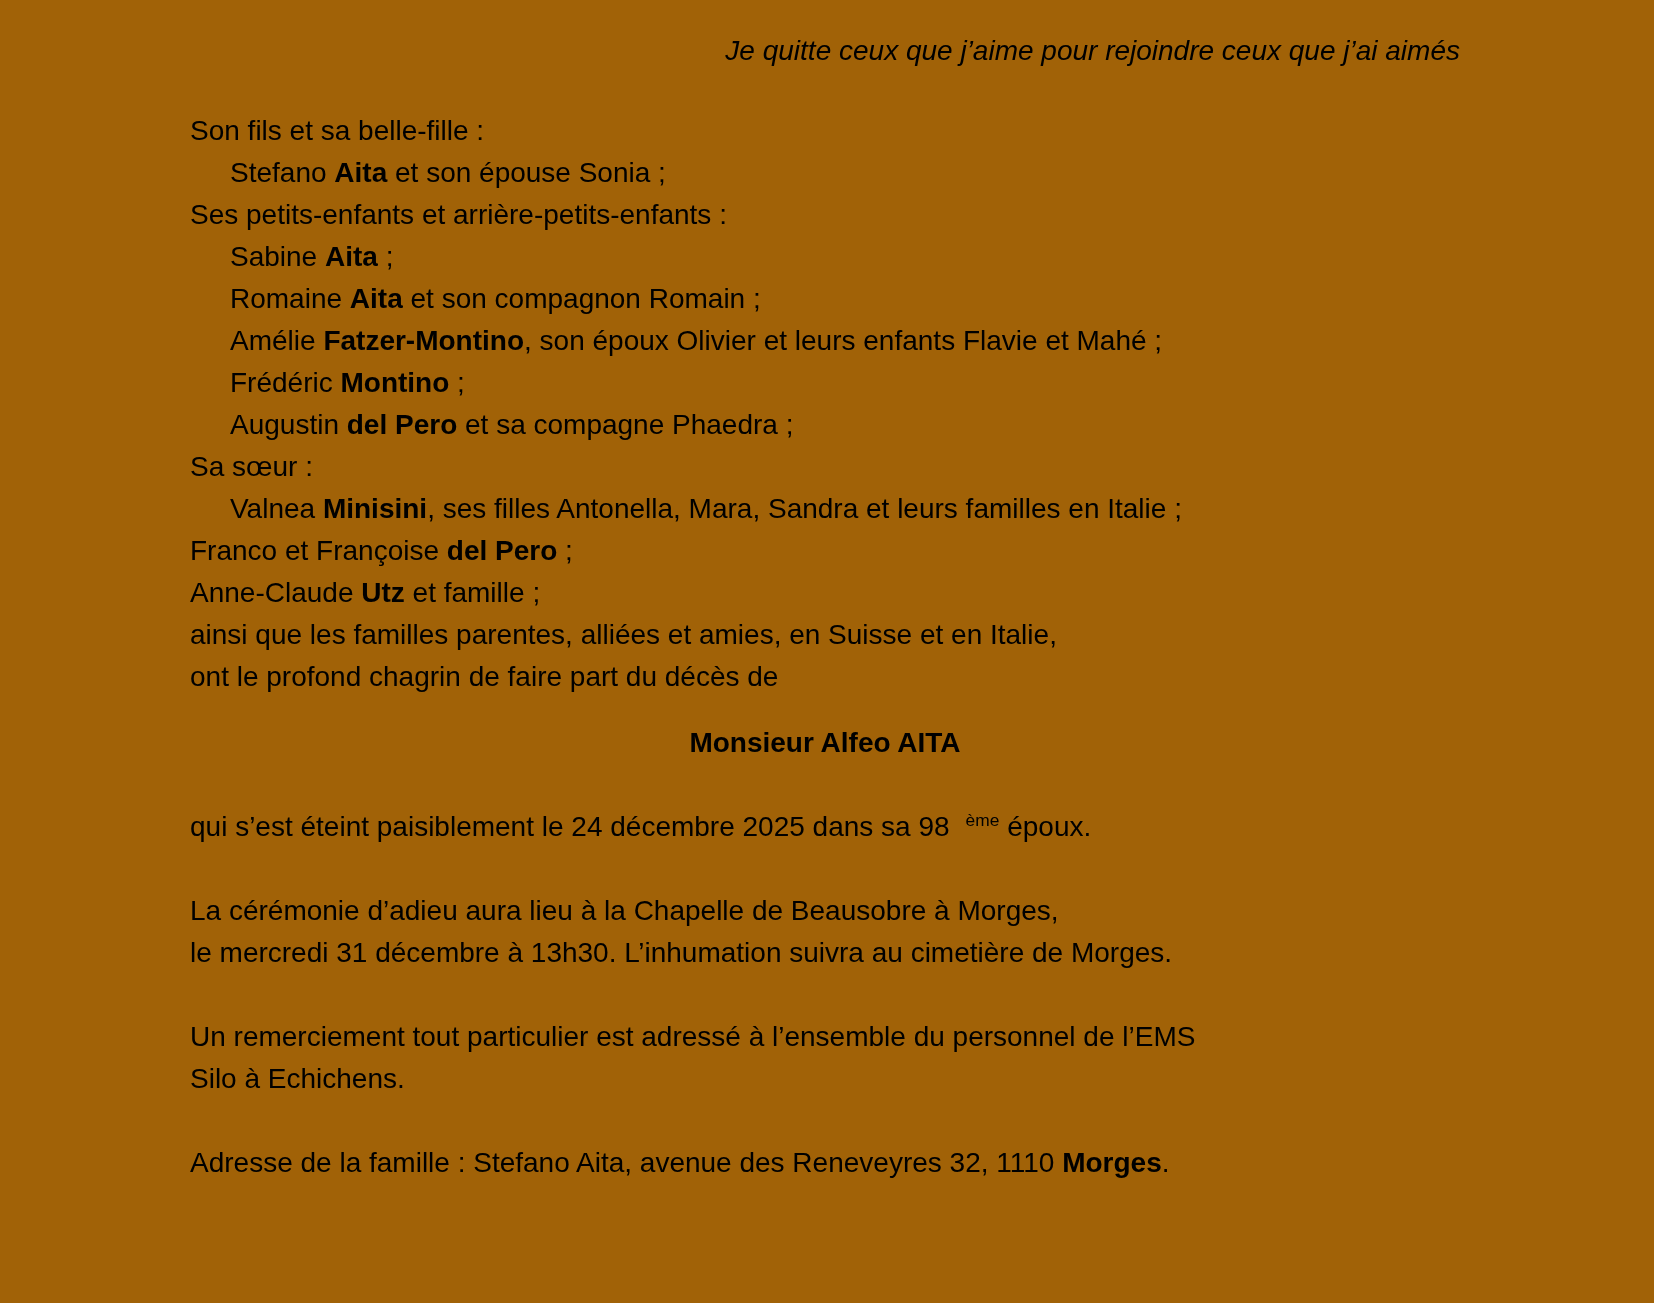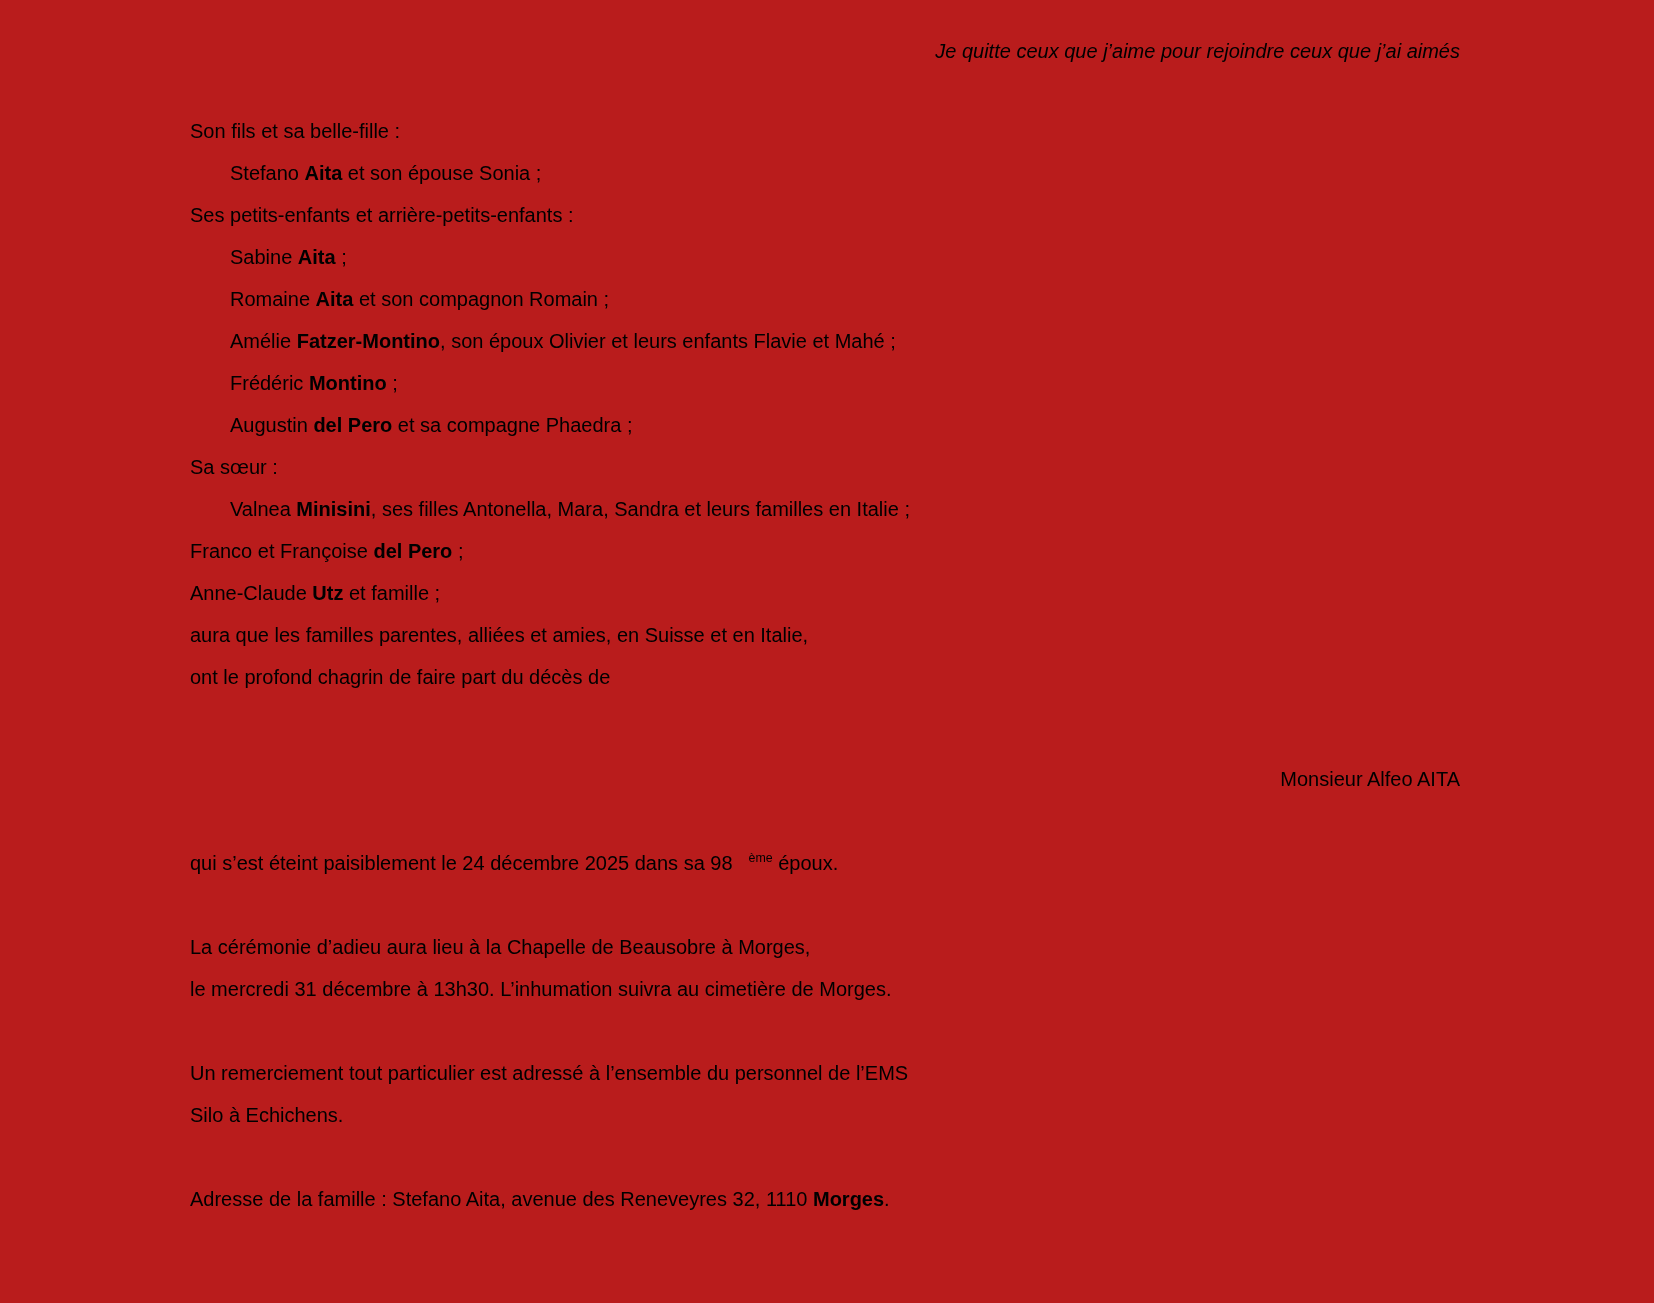--- a/index.html
+++ b/index.html
@@ -5,24 +5,24 @@
   html, body {
     margin: 0;
     padding: 0;
     background: #ffffff;
   }
   .page {
     position: relative;
     width: 1654px;
     height: 1303px;
     box-sizing: border-box;
-    background: #b91c1c;
+    background: #a16207;
     color: #000000;
     font-family: "Liberation Sans", sans-serif;
-    font-size: 20px;
+    font-size: 28px;
     line-height: 42px;
     padding: 30px 194px 0 190px;
     overflow: hidden;
   }
   .epigraph {
     text-align: right;
     font-style: italic;
     margin-bottom: 38px;
     white-space: nowrap;
   }
@@ -36,23 +36,23 @@
     font-weight: bold;
     text-align: right;
   }
   .sup {
     font-size: 0.62em;
     vertical-align: super;
     line-height: 0;
     margin-left: 16px;
   }
   .deceased-title {
-    text-align: right;
-    font-weight: normal;
-    margin-top: 60px;
+    text-align: center;
+    font-weight: bold;
+    margin-top: 24px;
     margin-bottom: 42px;
   }
   .para {
     margin-bottom: 42px;
   }
 </style>
 </head>
 <body>
 
 <div class="page">
@@ -65,21 +65,21 @@
       <div class="line"><span class="">Ses petits-enfants et arrière-petits-enfants :</span></div>
       <div class="line indent"><span class="">Sabine </span><span class="bold ">Aita</span><span class=""> ;</span></div>
       <div class="line indent"><span class="">Romaine </span><span class="bold ">Aita</span><span class=""> et son compagnon Romain ;</span></div>
       <div class="line indent"><span class="">Amélie </span><span class="bold ">Fatzer-Montino</span><span class="">, son époux Olivier et leurs enfants Flavie et Mahé ;</span></div>
       <div class="line indent"><span class="">Frédéric </span><span class="bold ">Montino</span><span class=""> ;</span></div>
       <div class="line indent"><span class="">Augustin </span><span class="bold ">del Pero</span><span class=""> et sa compagne Phaedra ;</span></div>
       <div class="line"><span class="">Sa sœur :</span></div>
       <div class="line indent"><span class="">Valnea </span><span class="bold ">Minisini</span><span class="">, ses filles Antonella, Mara, Sandra et leurs familles en Italie ;</span></div>
       <div class="line"><span class="">Franco et Françoise </span><span class="bold ">del Pero</span><span class=""> ;</span></div>
       <div class="line"><span class="">Anne-Claude </span><span class="bold ">Utz</span><span class=""> et famille ;</span></div>
-      <div class="line"><span class="">aura que les familles parentes, alliées et amies, en Suisse et en Italie,</span></div>
+      <div class="line"><span class="">ainsi que les familles parentes, alliées et amies, en Suisse et en Italie,</span></div>
       <div class="line"><span class="">ont le profond chagrin de faire part du décès de</span></div>
     </div>
 
   <div class="deceased-title">Monsieur Alfeo AITA</div>
 
   <div id="paragraphs">
       <div class="para">
         <div class="line"><span class="">qui s’est éteint paisiblement le 24 décembre 2025 dans sa 98</span><span class="sup">ème</span><span class=""> époux.</span></div>
       </div>
       <div class="para">

